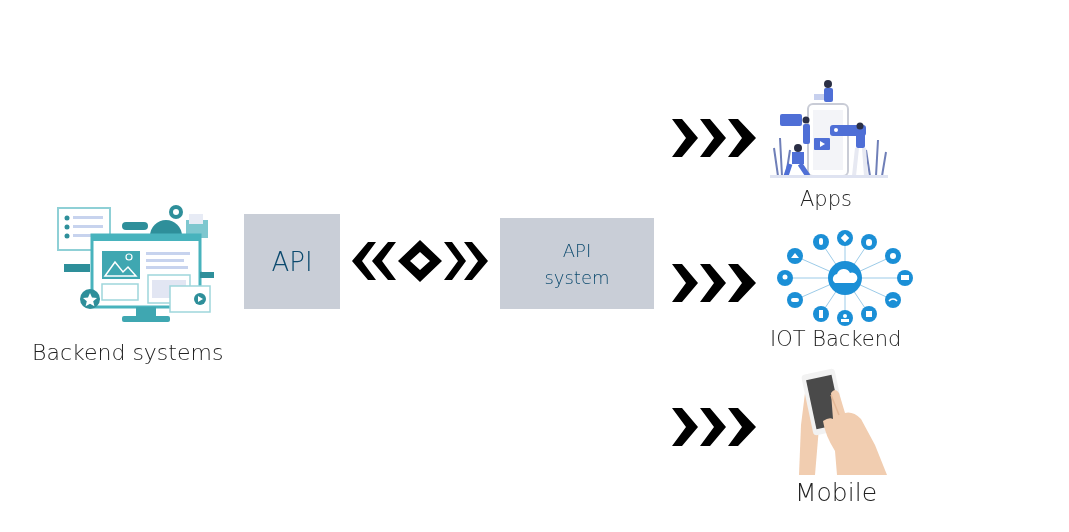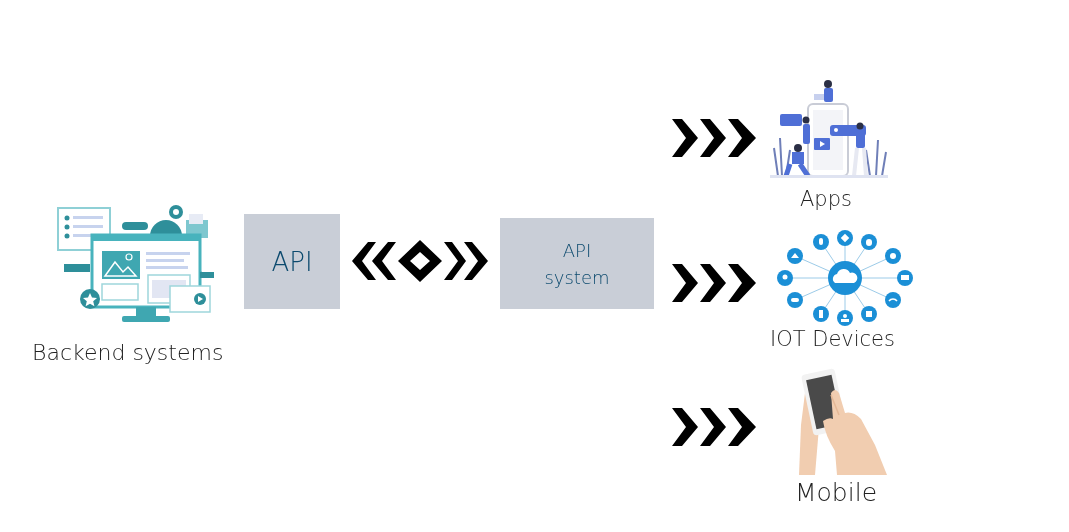--- a/index.html
+++ b/index.html
@@ -181,21 +181,21 @@
       <rect x="91" y="81" width="6" height="6"></rect>
       <circle cx="70" cy="86" r="2"></circle>
         <rect x="66" y="89" width="8" height="3"></rect>
       <rect x="44" y="80" width="4" height="8"></rect>
       <rect x="16" y="68" width="8" height="4" rx="2"></rect>
       <circle cx="10" cy="47" r="2.5"></circle>
       <path d="M16 28 l4 -5 l4 5 z"></path>
     </g>
   </svg>
 </div>
-<div class="abs label" style="left:770px;top:327px;width:150px;font-size:21px;">IOT Devices</div>
+<div class="abs label" style="left:770px;top:327px;width:150px;font-size:21px;">IOT Backend</div>
 
 <div class="abs" style="left:795px;top:365px;width:95px;height:112px;">
   <svg width="95" height="112" viewBox="0 0 95 112">
     <path d="M10 28 L16 30 L24 62 L20 110 L4 110 L6 60 Z" fill="#f1cdb0"></path>
     <rect x="12" y="6" width="34" height="62" rx="4" fill="#f2f2f2" transform="rotate(-12 29 37)"></rect>
     <rect x="16" y="12" width="26" height="50" fill="#4a4a4a" transform="rotate(-12 29 37)"></rect>
     <path d="M36 28 Q40 22 44 28 L50 48 Q58 46 66 54 L80 80 L92 110 L42 110 L40 86 Q30 70 28 56 Q34 52 38 54 Z" fill="#f1cdb0"></path>
     <path d="M36 30 L44 50" stroke="#e4b896" stroke-width="1.5"></path>
   </svg>
 </div>

